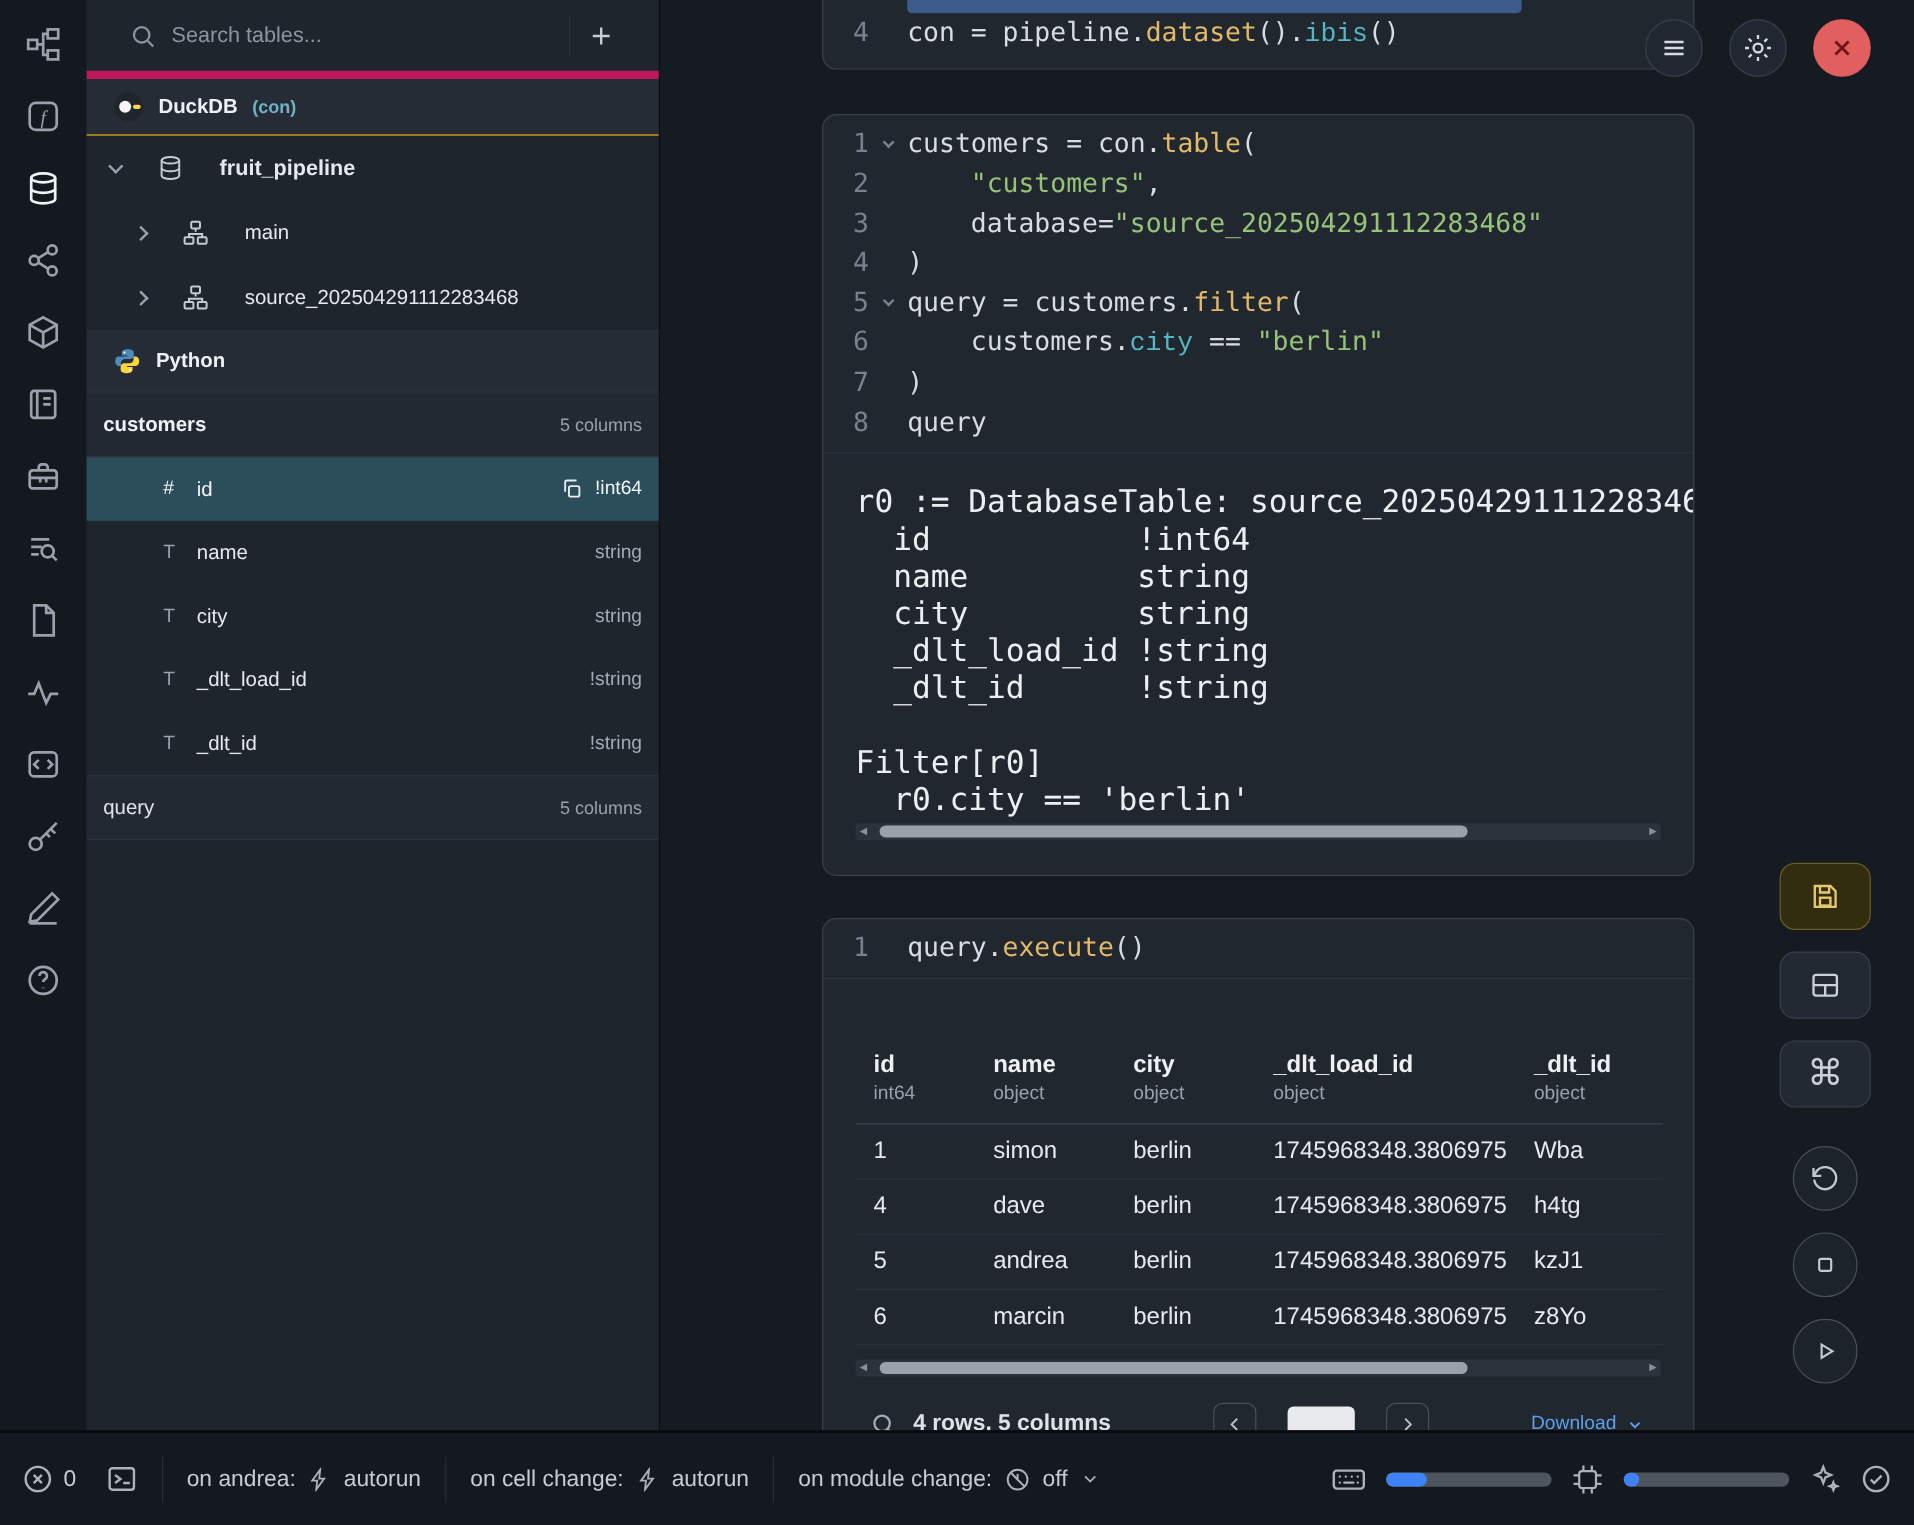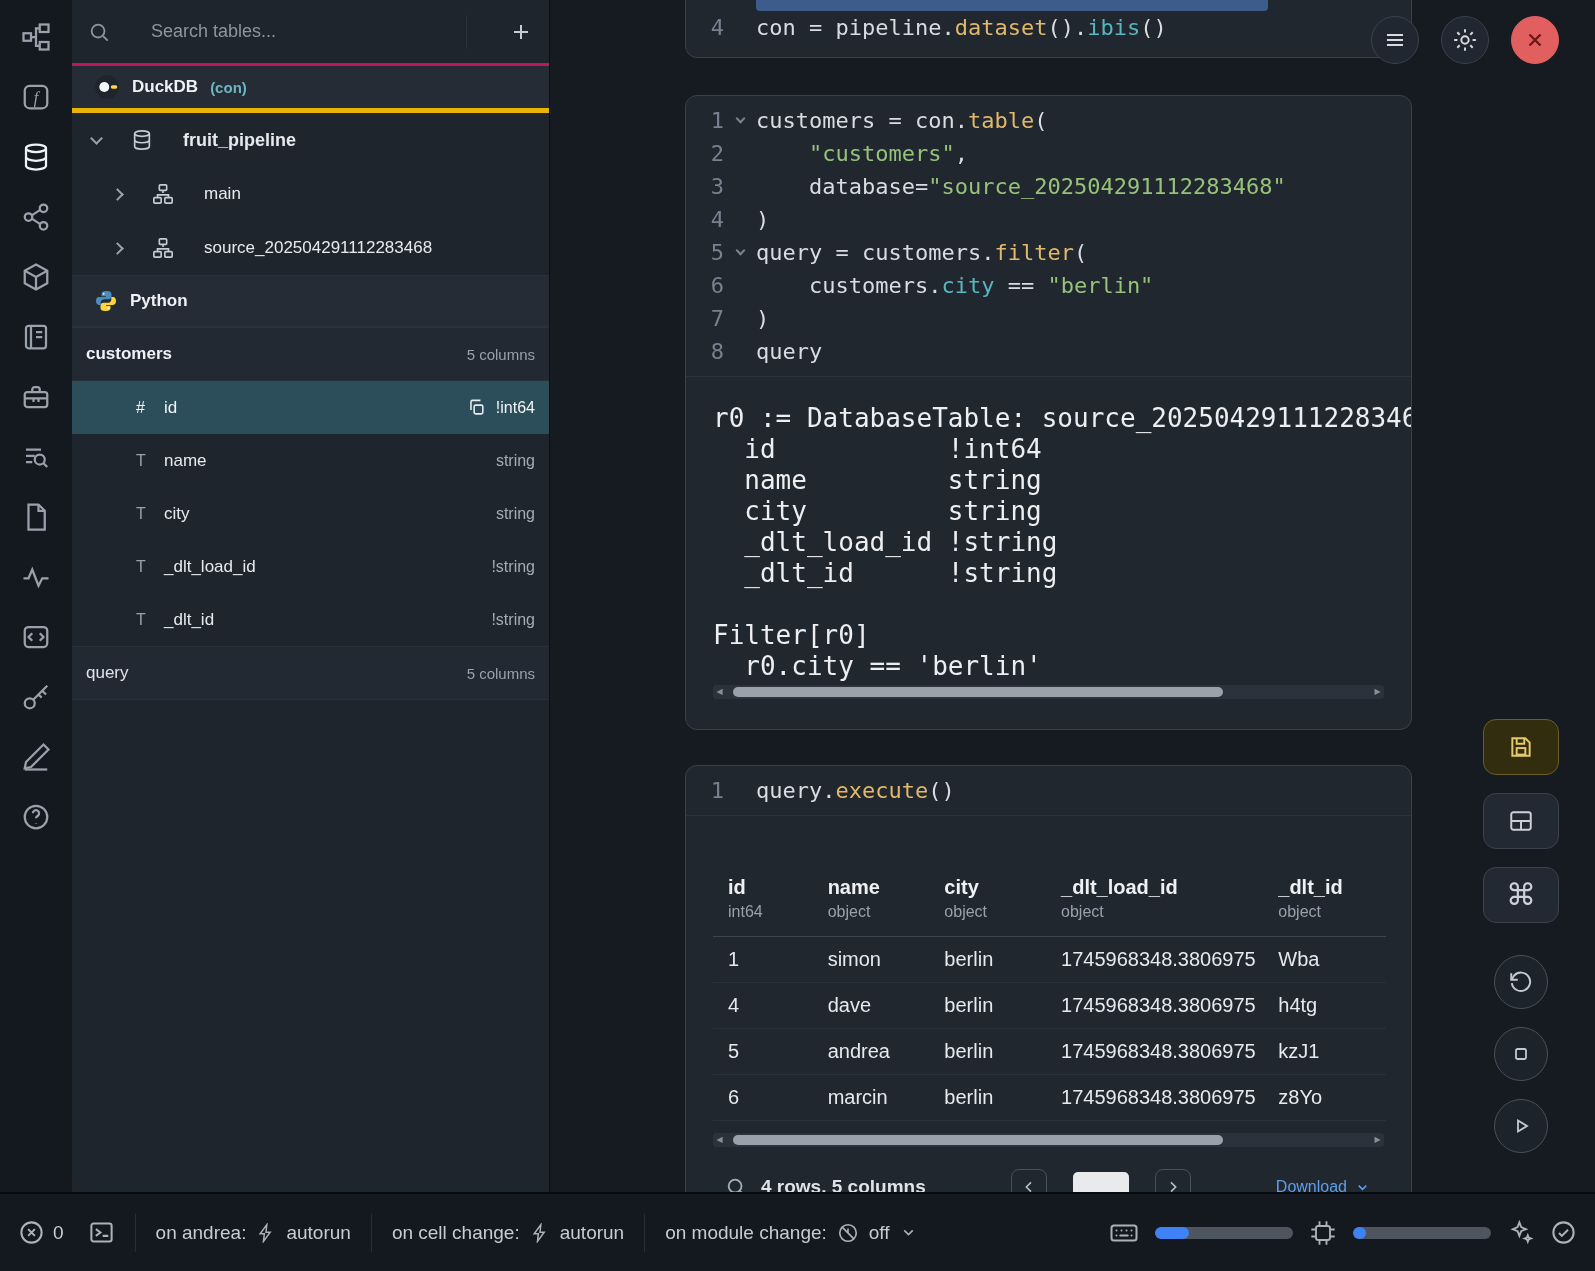--- a/index.html
+++ b/index.html
@@ -19,28 +19,28 @@
   .rail-btn { width:34px; height:34px; color:#99a1ac; display:flex; align-items:center; justify-content:center; }
   .rail-btn.active { color:#eef1f5; }
   .rail-btn svg { width:30px; height:30px; }
 
   
   .panel { position:absolute; left:72px; top:0; bottom:79px; width:478px; background:#1f252d;
     border-right:1px solid #0b0e13; overflow:hidden; }
   .panel-header { height:74px; display:flex; align-items:center; padding:0 24px; border-bottom:1px solid #2a303a; }
   .panel-title { font-size:19px; font-weight:700; letter-spacing:.6px; color:#f0f3f6; }
   .panel-header .icon-btn { margin-left:auto; color:#cdd2da; }
-  .search-row { height:66px; display:flex; align-items:center; padding:0 16px; border-bottom:3px solid #be185d;gap:28px; }
+  .search-row { height:66px; display:flex; align-items:center; padding:0 36px; border-bottom:7px solid #be185d; }
   .search-row .mag { color:#8d95a0; margin-right:13px; }
   .search-input { flex:1; background:transparent; border:none; outline:none; color:#dfe3e9; font-size:18px; }
   .search-input::placeholder { color:#8d95a0; }
   .vdiv { width:1px; height:34px; background:#2a303a; margin:0 14px; }
   .plus-btn { color:#c6ccd4; }
   .engine-row { height:47px; display:flex; align-items:center; gap:12px; padding:0 22px;
-    background:#262c35; border-bottom:5px solid #eab308; }
+    background:#262c35; border-bottom:1px solid #eab308; }
   .engine-name { font-size:17px; font-weight:700; color:#eef1f5; }
   .engine-badge { font-size:15px; font-weight:700; color:#6fb4c4; }
   .tree-row { height:54px; display:flex; align-items:center; gap:30px; padding:0 20px; font-size:18px; color:#e6eaee; }
   .tree-row.lvl1 { padding-left:41px; font-size:17px; }
   .tree-row .tico { color:#c6ccd4; }
   .tree-label.bold { font-weight:700; }
   .section-row { height:52px; display:flex; align-items:center; gap:12px; padding:0 22px;
     background:#262c35; border-bottom:1px solid #2b313b; border-top:1px solid #2b313b; }
   .tbl-header { height:54px; display:flex; align-items:center; padding:0 14px; background:#232932;
     border-top:1px solid #2b313b; border-bottom:1px solid #2b313b; }
@@ -63,21 +63,21 @@
     border-radius:12px; overflow:hidden; }
   .cell0 { top:-40px; height:98px; padding-top:17px; }
   .cell1 { top:95px; height:635px; }
   .cell2 { top:765px; height:470px; }
   .code-block { padding:8px 0; }
   .cell2 .code-block { border-bottom:1px solid #2c333d; }
   .code-line { display:flex; }
   .ln { width:38px; text-align:right; color:#78818f; font:22px/33px "DejaVu Sans Mono",monospace; }
   .fold { width:32px; display:flex; align-items:center; justify-content:center; }
   .code-text { font:22px/33px "DejaVu Sans Mono",monospace; white-space:pre; color:#d8dce3; }
-  .tk-v { color:#d8dce3; } .tk-f { color:#e2b86b; } .tk-s { color:#97c279; } .tk-p { color:#56b6c2; }
+  .tk-v { color:#d8dce3; } .tk-f { color:#e2b86b; } .tk-s { color:#97c279; } .tk-p { color:#56b6c2;font-family:Liberation Mono, monospace; }
   .hl-bar { display:inline-block; width:512px; height:33px; background:#3d5c8c; border-radius:4px; vertical-align:top; }
   .output { position:relative; border-top:1px solid #2b323c; height:353px; padding:26px 0 0 27px; }
   .output pre { font:26px/31px "DejaVu Sans Mono",monospace; color:#eceef1; overflow:hidden; }
   .hscroll { position:absolute; left:27px; right:27px; bottom:30px; height:14px; background:#2c323b;
     border-radius:3px; display:flex; align-items:center; }
   .sb-arrow { width:13px; color:#8a9098; font-size:8px; line-height:14px; text-align:center; }
   .sb-track { position:relative; flex:1; height:14px; }
   .sb-thumb { position:absolute; left:7px; top:2px; height:10px; width:490px; background:#99a1ab; border-radius:5px; }
 
   

